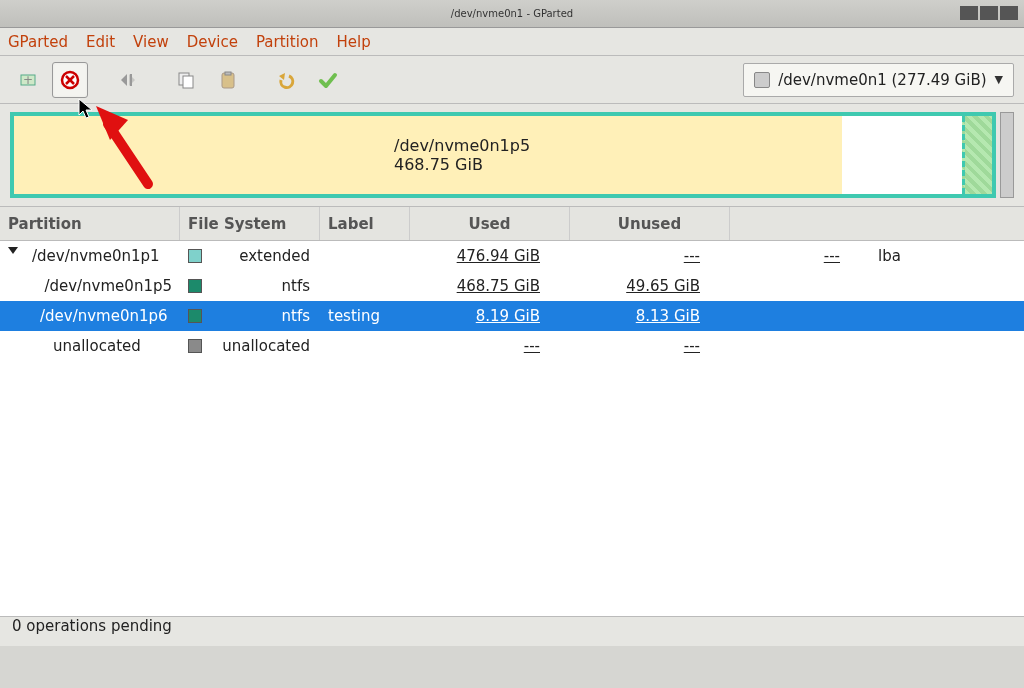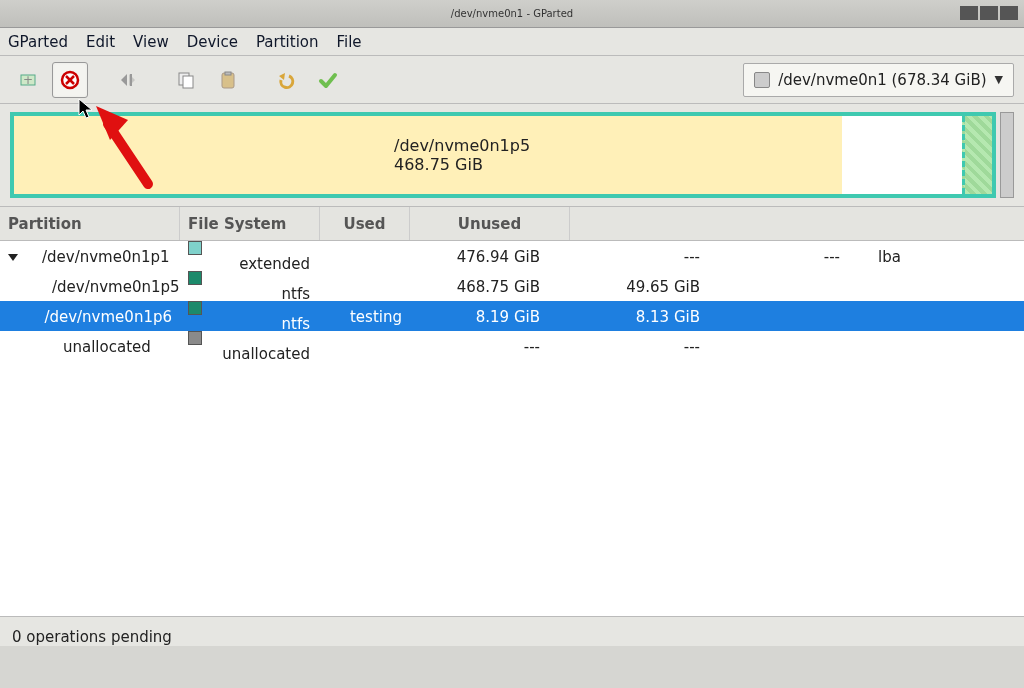--- a/index.html
+++ b/index.html
@@ -1,21 +1,21 @@
 <!DOCTYPE html>
 <html><head>
 <meta charset="utf-8">
 <style>
   * { box-sizing: border-box; margin: 0; padding: 0; font-family: "DejaVu Sans", "Liberation Sans", Arial, sans-serif; }
   html, body { width: 1024px; height: 688px; background: #d6d6d2; overflow: hidden; color: #222; }
   .titlebar { height: 28px; background: linear-gradient(#cfcfcb, #bfbfbb); display: flex; align-items: center; justify-content: center; font-size: 10px; color: #333; border-bottom: 1px solid #999; position: relative; }
   .titlebar .winbtns { position: absolute; right: 6px; top: 6px; display: flex; gap: 2px; }
   .titlebar .winbtns span { width: 18px; height: 14px; background: #555; display: inline-block; }
 
-  .menubar { height: 28px; background: #e6e6e2; display: flex; align-items: center; padding: 0 8px; gap: 18px; font-size: 15px; color: #0f172a; border-bottom: 1px solid #bbb; }
+  .menubar { height: 28px; background: #e6e6e2; display: flex; align-items: center; padding: 0 8px; gap: 18px; font-size: 15px; color: #c2410c; border-bottom: 1px solid #bbb; }
   .menubar span { cursor: default; }
 
   .toolbar { height: 48px; background: #e6e6e2; border-bottom: 1px solid #bbb; display: flex; align-items: center; padding: 0 10px; gap: 6px; }
   .toolbar .tool { width: 36px; height: 36px; display: flex; align-items: center; justify-content: center; border: 1px solid transparent; border-radius: 3px; }
   .toolbar .tool.highlight { border: 1px solid #999; background: #f4f4f0; box-shadow: inset 0 0 3px rgba(0,0,0,.05); }
   .toolbar .sep { width: 10px; }
   .toolbar .spacer { flex: 1; }
   .device-combo { height: 34px; border: 1px solid #aaa; background: #f6f6f2; display: flex; align-items: center; padding: 0 10px; gap: 8px; font-size: 15px; border-radius: 2px; }
   .device-combo .disk-ic { width: 16px; height: 16px; background: #ccc; border: 1px solid #888; border-radius: 2px; }
   .device-combo .chev { font-size: 11px; color: #333; }
@@ -27,32 +27,32 @@
   .diskbar .hatched { width: 120px; background: #fff; }
   .scroll-side { width: 14px; height: 86px; background: #ccc; border:1px solid #999; margin-left:4px; }
 
   .table-wrap { background: #fff; height: 410px; border-top: 1px solid #bbb; overflow: hidden; }
   .thead, .trow { display: grid; grid-template-columns: 180px 140px 90px 160px 160px 140px 120px; align-items: center; font-size: 15px; }
   .thead { height: 34px; background: #e4e4e0; color: #555; font-weight: bold; border-bottom: 1px solid #bbb; }
   .thead > div { padding: 0 8px; border-right: 1px solid #ccc; height: 100%; display:flex; align-items:center; }
   .trow { height: 30px; }
   .trow > div { padding: 0 8px; white-space: nowrap; }
   .trow.selected { background: #1e7fe0; color: #fff; }
-  .part-cell { display: flex; align-items: center; gap: 24px; }
+  .part-cell { display: flex; gap: 14px; }
   .tri { width: 0; height: 0; border-left: 5px solid transparent; border-right: 5px solid transparent; border-top: 7px solid #222; margin-left: 2px; }
   .swatch { width: 14px; height: 14px; border: 1px solid #555; display: inline-block; }
   .sw-ext { background: #7fd1cb; }
   .sw-ntfs { background: #1c8a6b; }
   .sw-un { background: #8a8a8a; }
-  .fs-cell { display: flex; justify-content: flex-end; padding-right: 10px !important; flex-direction: column; }
-  .num { text-align: right; padding-right: 30px !important; }
-  .lbl { text-align: right; }
+  .fs-cell { display: flex; align-items: center; gap: 8px; justify-content: flex-end; padding-right: 10px !important; }
+  .num { text-align: right; padding-right: 30px !important; text-decoration: underline; }
+  .lbl { text-align: left; }
   .flags { text-align: left; }
 
-  .statusbar { height: 30px; background: #e6e6e2; border-top: 1px solid #bbb; display:flex; align-items:flex-end; padding: 0 12px; font-size: 15px; color: #222; }
+  .statusbar { height: 30px; background: #e6e6e2; border-top: 1px solid #bbb; display:flex; align-items:flex-start; padding: 0 12px; font-size: 15px; color: #222; }
 
   
   .arrow-annot { position: absolute; left: 78px; top: 94px; pointer-events: none; }
 
   
   .cursor { position: absolute; left: 78px; top: 98px; pointer-events: none; }
 </style>
 </head>
 <body>
 
@@ -64,21 +64,21 @@
     <span></span>
   </div>
 </div>
 
 <div class="menubar">
   <span>GParted</span>
   <span>Edit</span>
   <span>View</span>
   <span>Device</span>
   <span>Partition</span>
-  <span>File</span>
+  <span>Help</span>
 </div>
 
 <div class="toolbar">
   <div class="tool">
     <svg width="20" height="20" viewBox="0 0 20 20">
         <rect x="3" y="5" width="14" height="10" fill="#cfe8c8" stroke="#5a8"></rect>
         <text x="10" y="14" font-size="12" text-anchor="middle" fill="#888">+</text>
       </svg>
   </div>
   <div class="tool highlight">
@@ -117,21 +117,21 @@
       </svg>
   </div>
   <div class="tool">
     <svg width="22" height="20" viewBox="0 0 22 20">
         <path d="M4 11 L9 16 L18 5" fill="none" stroke="#6fbf4f" stroke-width="4" stroke-linecap="round" stroke-linejoin="round"></path>
       </svg>
   </div>
   <div class="spacer"></div>
   <div class="device-combo">
     <span class="disk-ic"></span>
-    <span>/dev/nvme0n1 (678.34 GiB)</span>
+    <span>/dev/nvme0n1 (277.49 GiB)</span>
     <span class="chev">▼</span>
   </div>
 </div>
 
 <div class="diskbar-wrap">
   <div style="display:flex;">
     <div class="diskbar" style="flex:1;">
       <div class="main-part">
         <div>/dev/nvme0n1p5</div>
         <div>468.75 GiB</div>
@@ -140,20 +140,21 @@
       <div class="small-part"></div>
     </div>
     <div class="scroll-side"></div>
   </div>
 </div>
 
 <div class="table-wrap">
   <div class="thead">
     <div>Partition</div>
     <div>File System</div>
+    <div>Label</div>
     <div style="justify-content:center;">Used</div>
     <div style="justify-content:center;">Unused</div>
   </div>
   <div id="rows">
       <div class="trow">
         <div class="part-cell" style="padding-left: 6px;">
           <span class="tri"></span>
           <span>/dev/nvme0n1p1</span>
         </div>
         <div class="fs-cell" style="justify-content: flex-start;">

